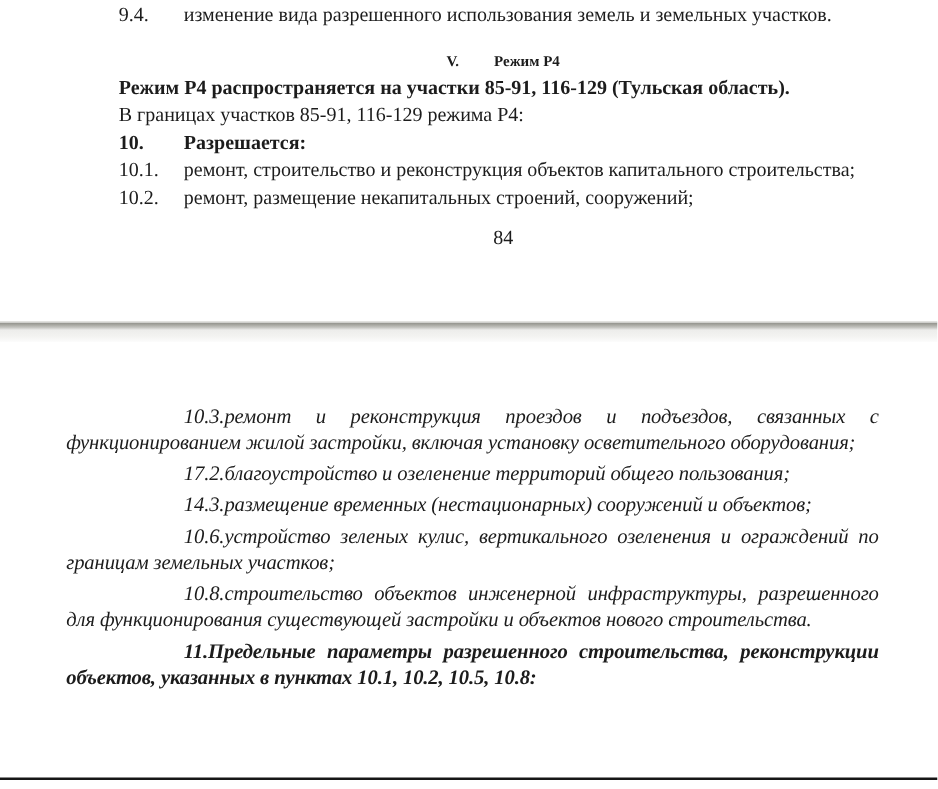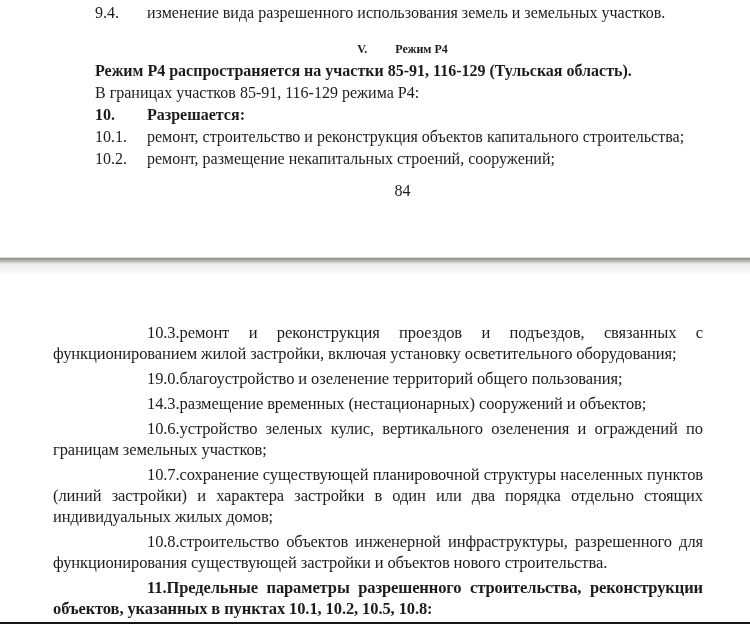--- a/index.html
+++ b/index.html
@@ -62,20 +62,21 @@
   }
 
   
   .page2 {
     position: relative;
     height: 357px;
     padding: 48px 47px 0 53px;
     font-size: 16.5px;
     line-height: 21px;
     letter-spacing: -0.1px;
+    font-style: italic;
   }
   .jp {
     text-align: justify;
     text-indent: 47px;
     margin: 0 0 4px 0 !important;
   }
   .p2num {
     display: inline-block;
     min-width: 50px;
   }
@@ -109,27 +110,26 @@
     <p class="li"><span class="p1num">10.2.</span><span>ремонт, размещение некапитальных строений, сооружений;</span></p>
 
     <div class="pagenum">84</div>
   </section>
 
   <div class="separator"></div>
 
   <section class="page page2">
     <p class="jp"><span class="p2num">10.3.</span><span>ремонт и реконструкция проездов и подъездов, связанных с функционированием жилой застройки, включая установку осветительного оборудования;</span></p>
 
-    <p class="jp"><span class="p2num">19.0.</span><span>благоустройство и озеленение территорий общего пользования;</span></p>
+    <p class="jp"><span class="p2num">17.2.</span><span>благоустройство и озеленение территорий общего пользования;</span></p>
 
     <p class="jp"><span class="p2num">14.3.</span><span>размещение временных (нестационарных) сооружений и объектов;</span></p>
 
     <p class="jp"><span class="p2num">10.6.</span><span>устройство зеленых кулис, вертикального озеленения и ограждений по границам земельных участков;</span></p>
 
-    <p class="jp"><span class="p2num">10.7.</span><span>сохранение существующей планировочной структуры населенных пунктов (линий застройки) и характера застройки в один или два порядка отдельно стоящих индивидуальных жилых домов;</span></p>
 
     <p class="jp"><span class="p2num">10.8.</span><span>строительство объектов инженерной инфраструктуры, разрешенного для функционирования существующей застройки и объектов нового строительства.</span></p>
 
     <p class="jp bold"><span class="p2num">11.</span><span>Предельные параметры разрешенного строительства, реконструкции объектов, указанных в пунктах 10.1, 10.2, 10.5, 10.8:</span></p>
 
     <div class="table-top-border"></div>
   </section>
 
 </div>
 

